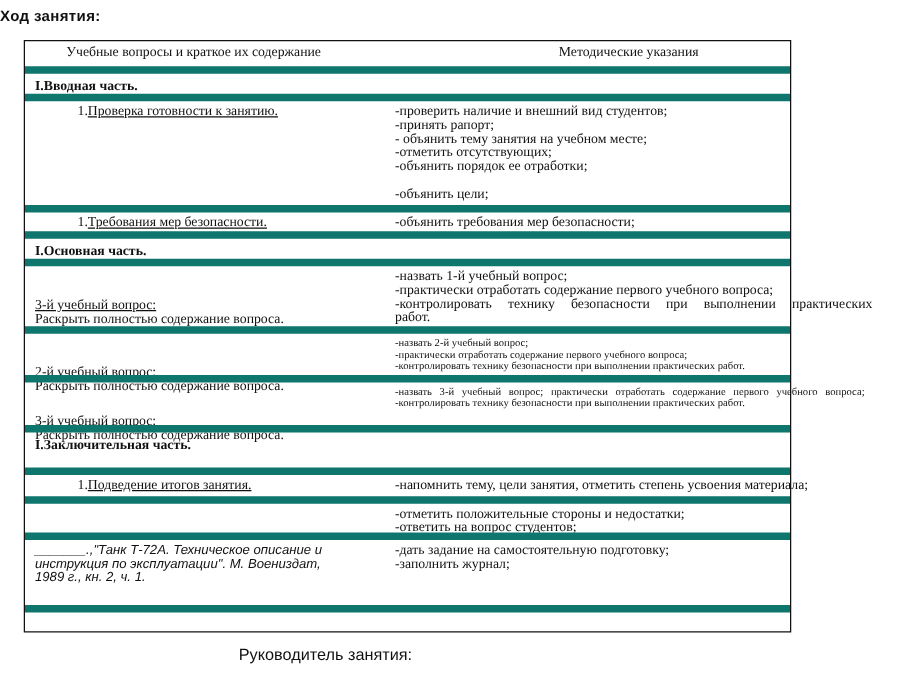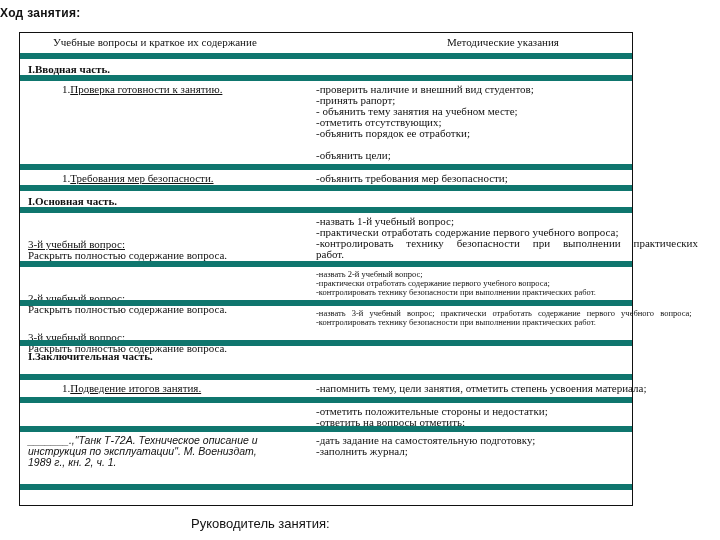--- a/index.html
+++ b/index.html
@@ -112,21 +112,21 @@
       <span>1.</span><u>Подведение итогов занятия.</u>
     </div>
     <div class="cell-r">
       <span class="line">-напомнить тему, цели занятия, отметить степень усвоения материала;</span>
     </div>
   </div>
 
   <div class="row" style="height:29px">
     <div class="cell-r">
       <span class="line">-отметить положительные стороны и недостатки;</span>
-      <span class="line">-ответить на вопросы отметить;</span>
+      <span class="line">-ответить на вопрос студентов;</span>
     </div>
   </div>
 
   <div class="row" style="height:58px">
     <div class="cell-l">
       <span class="wrap ital" style="width:245px">_______.,"Танк Т-72А. Техническое описание и инструкция по эксплуатации". М. Воениздат, 1989 г., кн. 2, ч. 1.</span>
     </div>
     <div class="cell-r">
       <span class="line">-дать задание на самостоятельную подготовку;</span>
       <span class="line">-заполнить журнал;</span>

